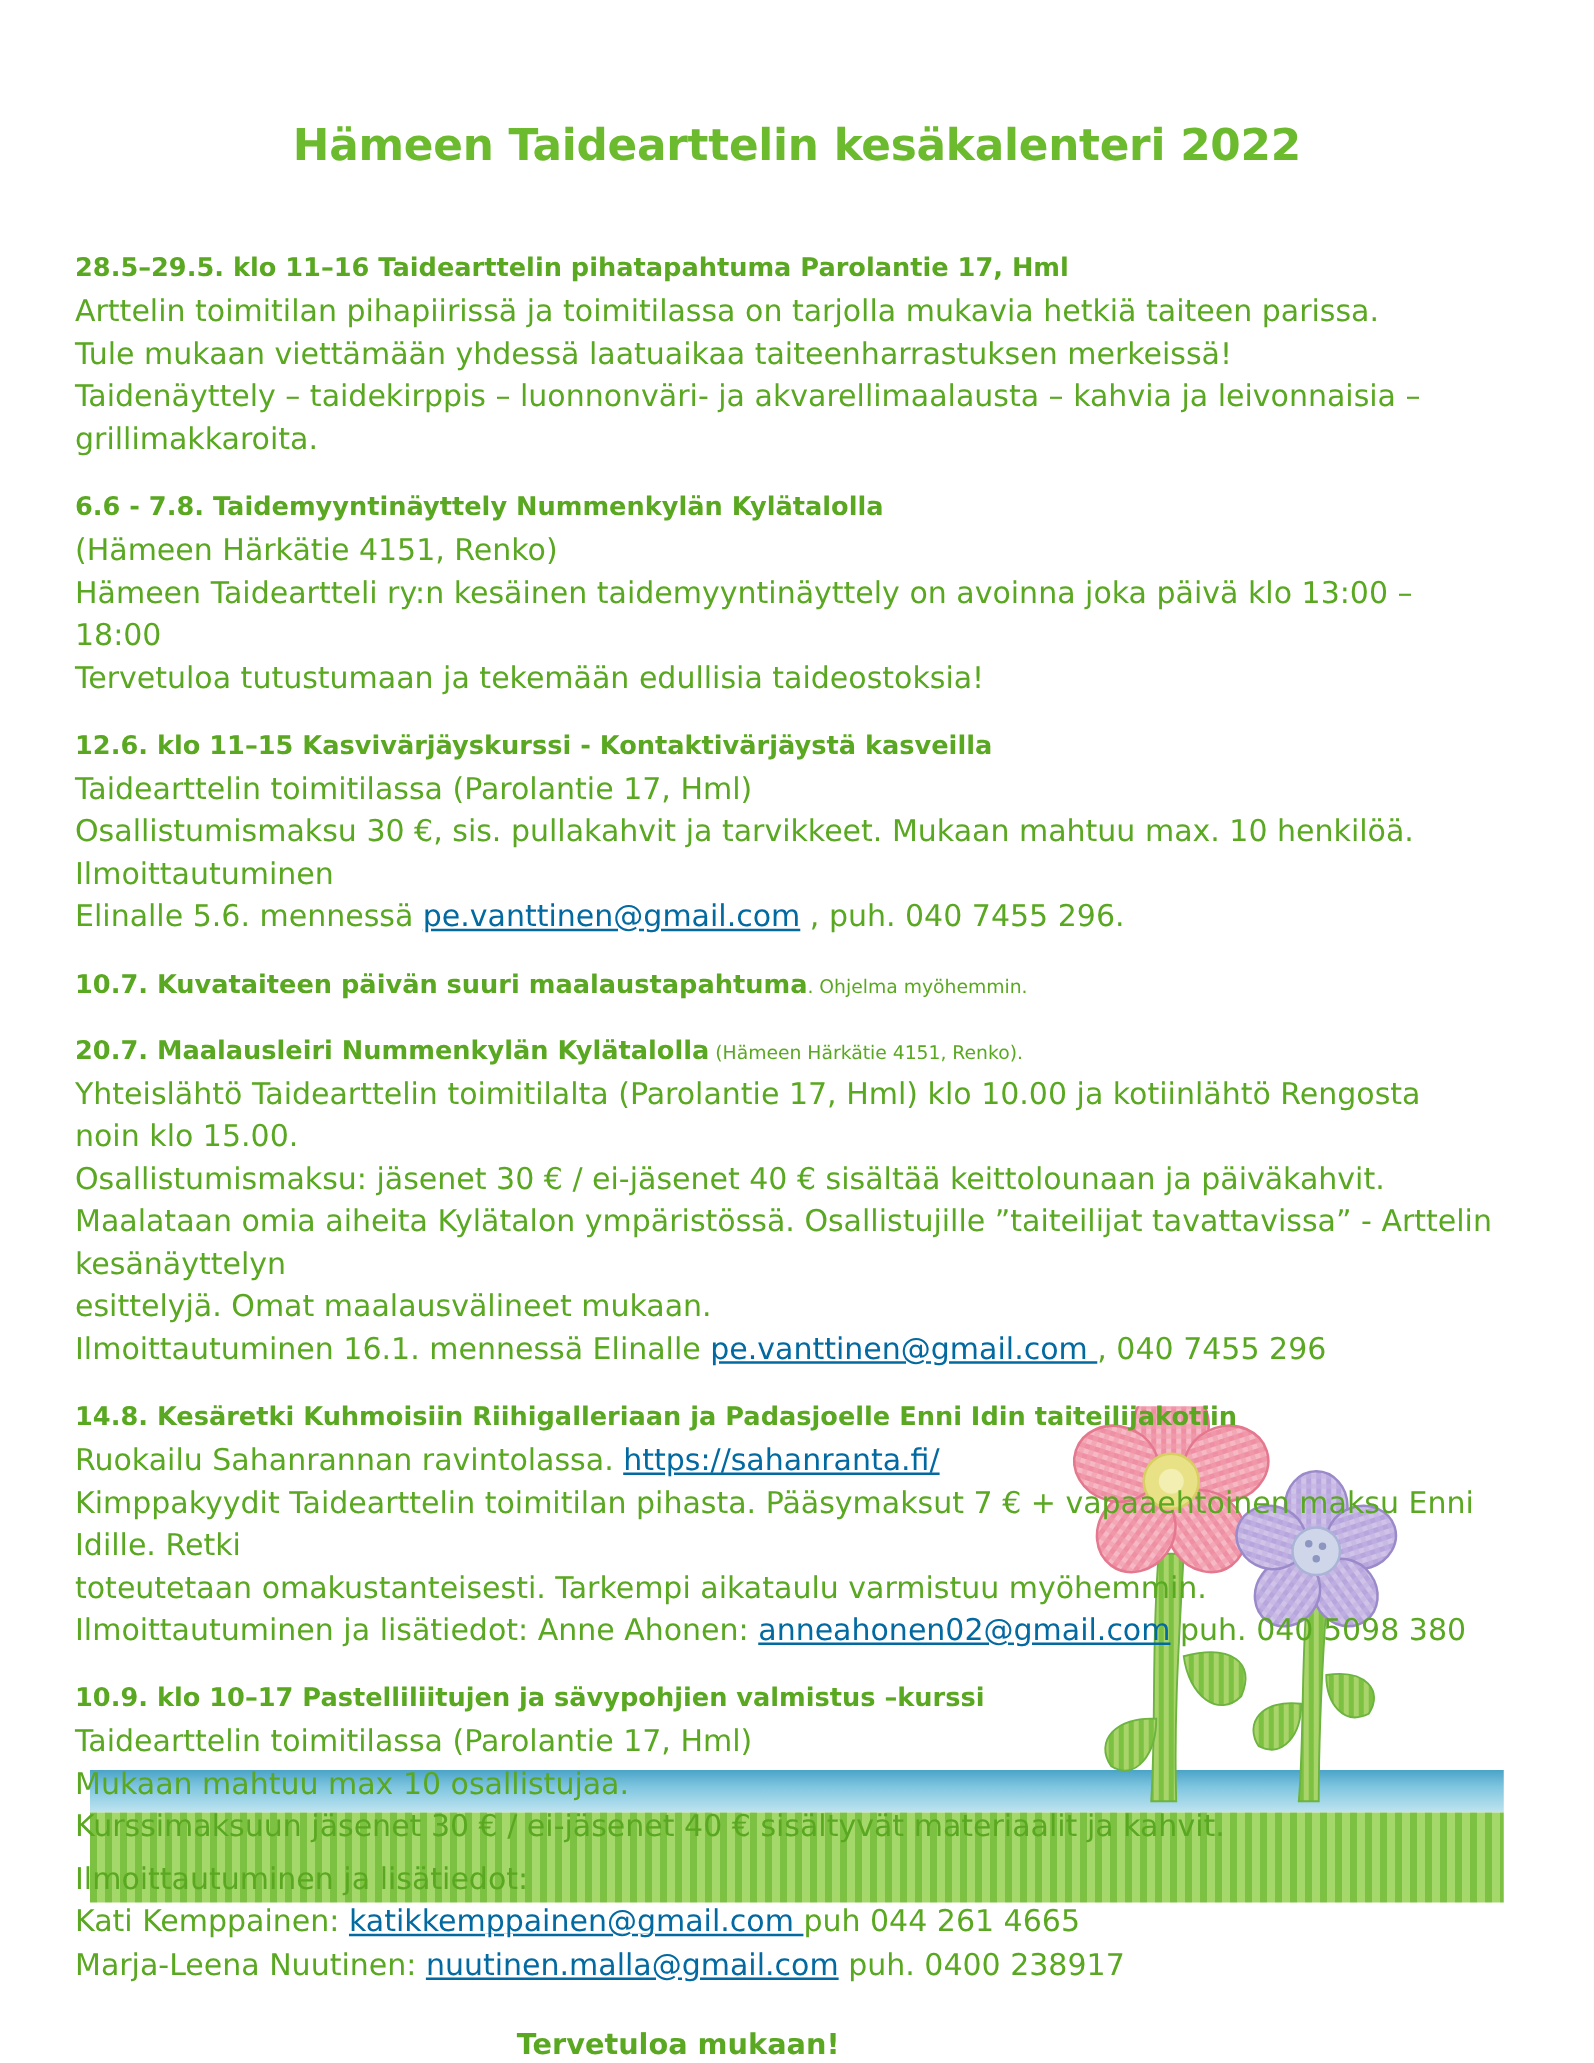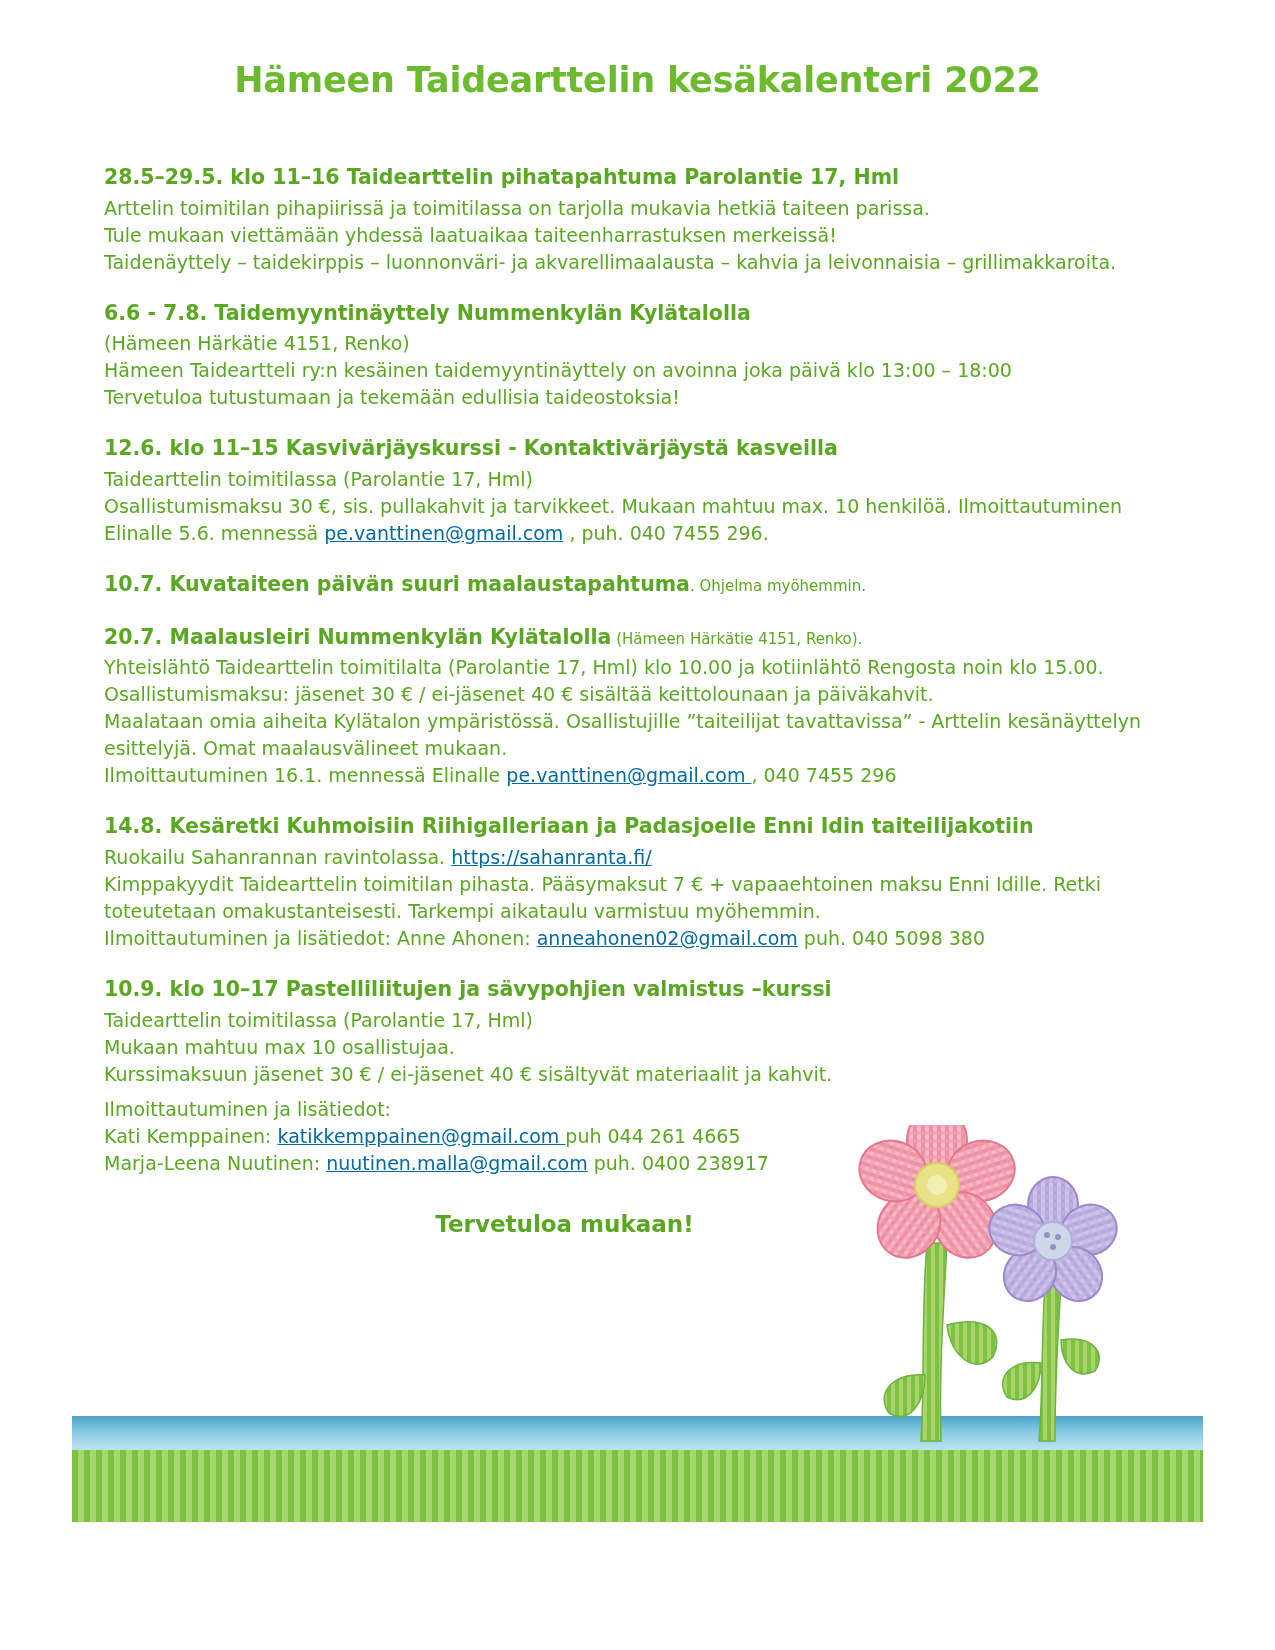--- a/index.html
+++ b/index.html
@@ -20,47 +20,47 @@
     height: 1650px;
     box-sizing: border-box;
   }
   .title {
     text-align: center;
     color: #6cba2e;
     font-weight: bold;
     font-size: 35px;
     letter-spacing: -0.2px;
     margin: 0;
-    padding-top: 60px;
+    padding-top: 97px;
     font-family: "DejaVu Sans", sans-serif;
   }
   .content {
     position: relative;
-    padding: 0 80px 0 104px;
+    padding: 0 80px 0 60px;
     margin-top: 62px;
     z-index: 3;
   }
   .block {
     margin-bottom: 22px;
   }
   .heading {
     color: #5aa821;
     font-weight: bold;
     font-size: 20.5px;
     line-height: 1.5;
     margin: 0 0 2px 0;
   }
   .heading .normal {
     font-weight: normal;
     font-size: 15px;
     color: #5aa821;
   }
   .line {
     color: #5aa821;
-    font-size: 19px;
+    font-size: 24px;
     line-height: 1.42;
     font-weight: normal;
   }
   .link {
     color: #0369a1;
   }
   .gap-small { height: 8px; }
   .tervetuloa {
     color: #5aa821;
     font-weight: bold;

